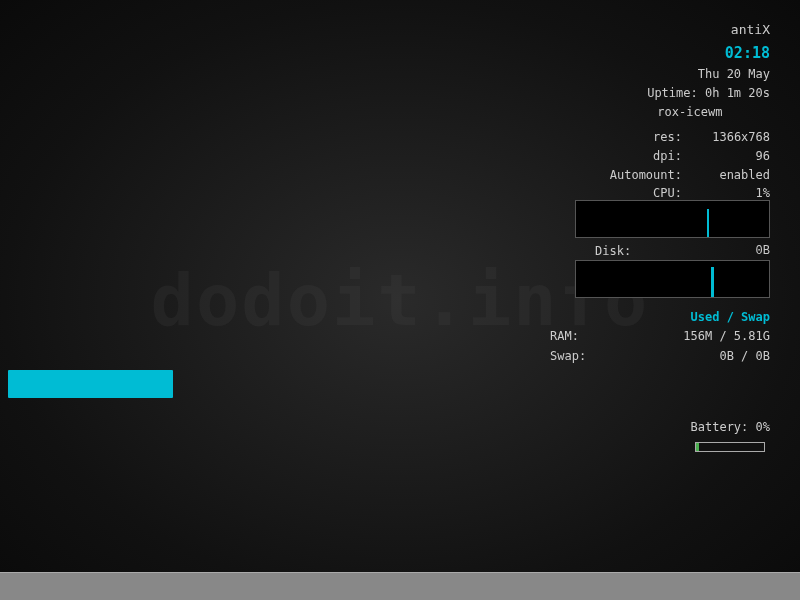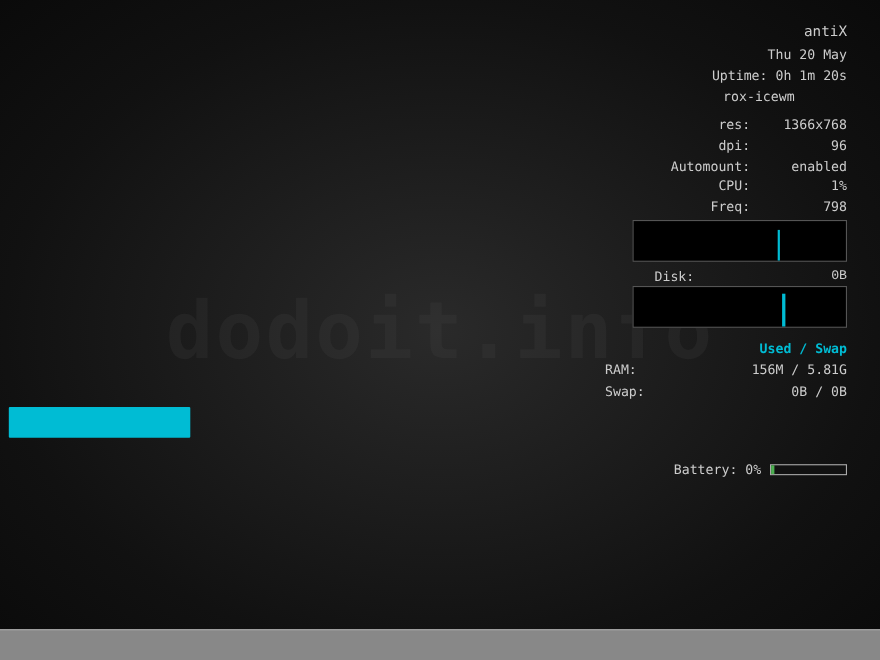--- a/index.html
+++ b/index.html
@@ -188,20 +188,21 @@
     .battery-row {
       position: absolute;
       top: 420px;
       right: 30px;
       display: flex;
       align-items: center;
       gap: 8px;
       font-size: 12px;
       color: #ccc;
       font-family: monospace;
+      flex-direction: column;
     }
 
     .battery-bar-outer {
       width: 70px;
       height: 10px;
       border: 1px solid #aaa;
       background: #111;
       position: relative;
     }
 
@@ -221,20 +222,21 @@
 <body>
 
 <div class="screen">
 
   <div class="watermark">dodoit.info</div>
 
   <div class="cyan-bar"></div>
 
   <div class="info-panel">
     <div class="app-name">antiX</div>
+    <div class="time">02:18</div>
     <div>Thu 20 May</div>
     <div>Uptime: 0h 1m 20s</div>
     <div class="wm-label">rox-icewm</div>
 
     <div style="margin-top:6px;">
       <div class="info-row">
         <span class="label">res:</span>
         <span class="value">1366x768</span>
       </div>
       <div class="info-row">

